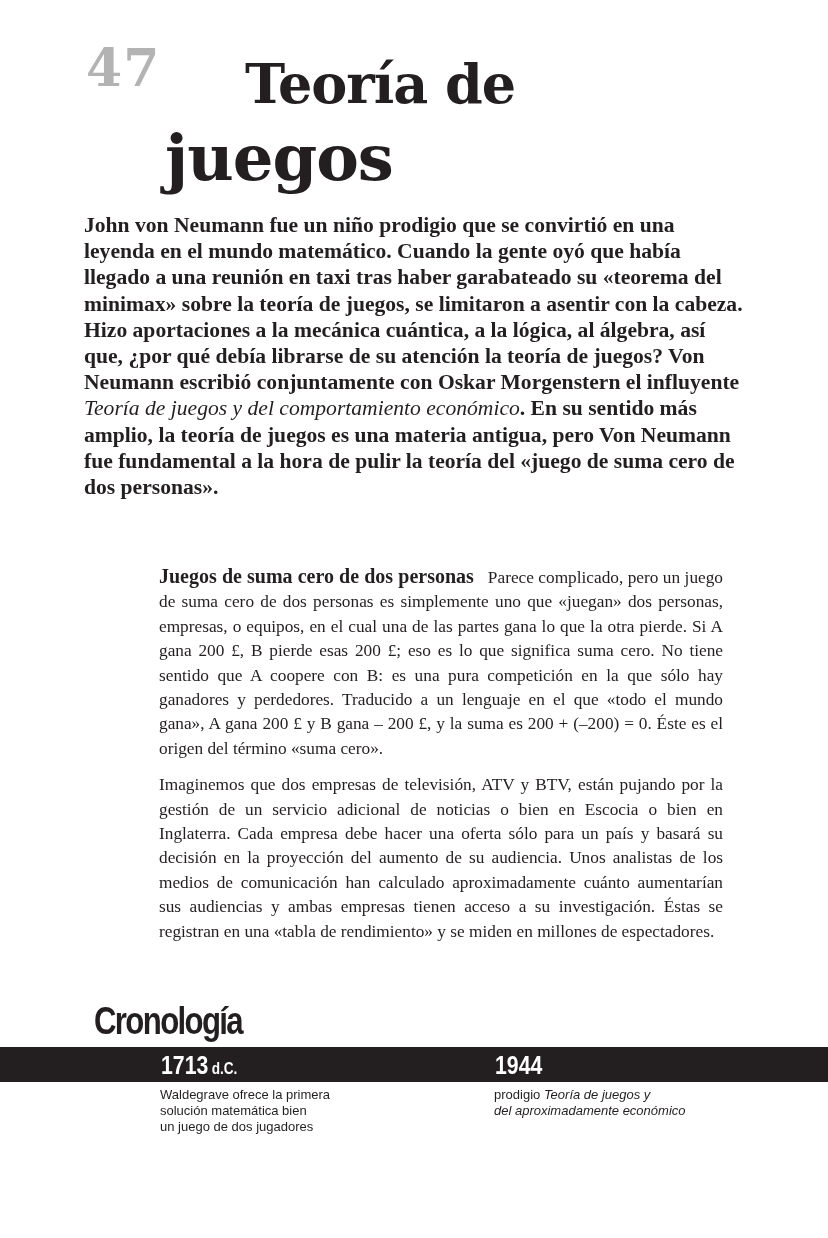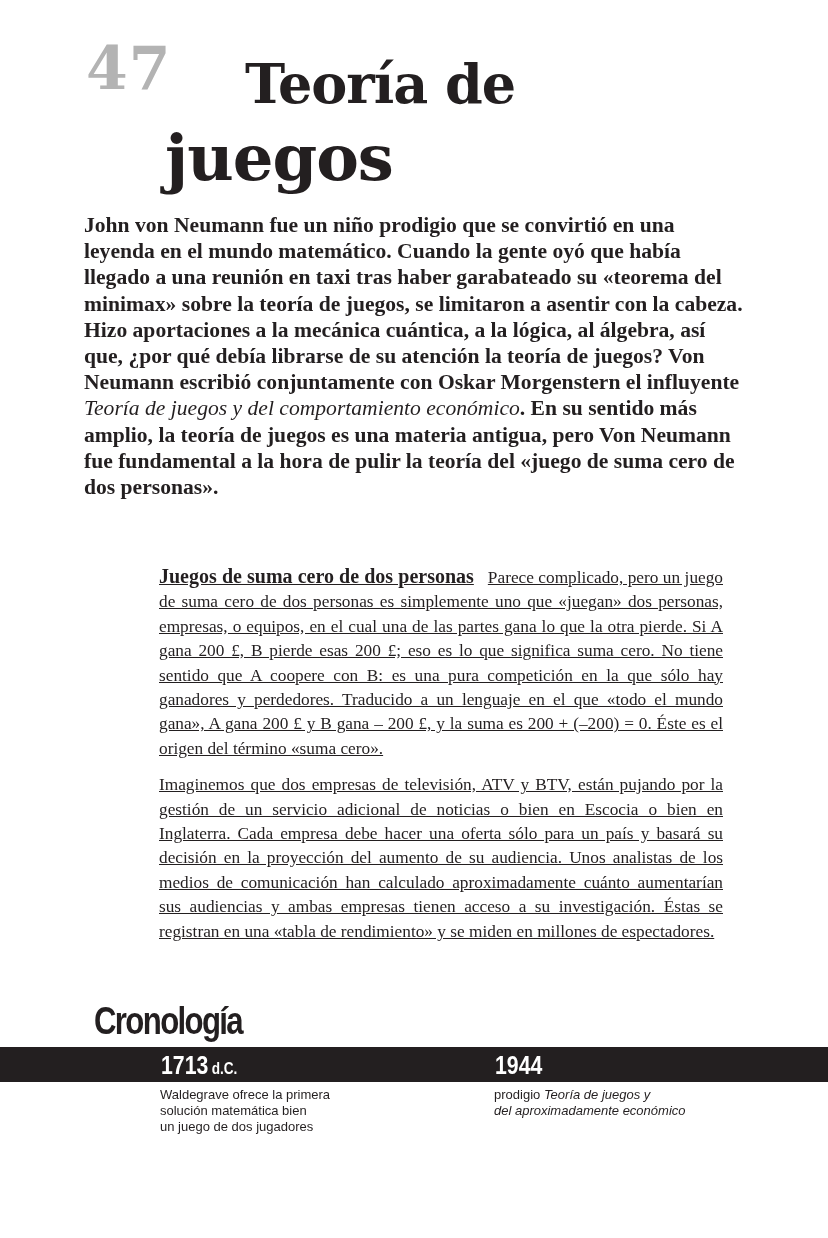--- a/index.html
+++ b/index.html
@@ -1,20 +1,20 @@
 <!DOCTYPE html>
 <html><head>
   <meta charset="utf-8">
   <style>
     html, body { margin: 0; padding: 0; background: #ffffff; }
     body { width: 828px; height: 1238px; position: relative; overflow: hidden; color: #231f20; }
     .chapter-number {
       position: absolute; left: 86px; top: 28px;
       font-family: "DejaVu Serif", serif; font-weight: bold;
-      font-size: 60px; line-height: 80px; color: #b3b3b3; letter-spacing: 1px;
+      font-size: 52px; line-height: 80px; color: #b3b3b3; letter-spacing: 1px;
     }
     .title-line1 {
       position: absolute; left: 245px; top: 44px;
       font-family: "DejaVu Serif", serif; font-weight: bold;
       font-size: 54px; line-height: 80px; color: #231f20; letter-spacing: -1px;
     }
     .title-line2 {
       position: absolute; left: 165px; top: 118px;
       font-family: "DejaVu Serif", serif; font-weight: bold;
       font-size: 64px; line-height: 80px; color: #231f20; letter-spacing: -1px; text-align: center;
@@ -24,21 +24,21 @@
       font-family: "Liberation Serif", serif; font-weight: bold;
       font-size: 21.6px; line-height: 26.2px; color: #231f20;
       margin: 0;
     }
     .intro em { font-style: italic; font-weight: normal; margin-top: 44px; }
     .body-col {
       position: absolute; left: 159px; top: 564px; width: 564px;
       font-family: "Liberation Serif", serif; font-size: 17.3px;
       line-height: 24.4px; color: #231f20; text-align: justify;
     }
-    .body-col p { margin: 0 0 12px 0; text-decoration: underline; }
+    .body-col p { margin: 0 0 12px 0; }
     .section-head {
       font-weight: bold; font-size: 20px; margin-right: 14px;
     }
     .cron-title {
       position: absolute; left: 94px; top: 996px;
       font-family: "Liberation Sans", sans-serif; font-weight: bold;
       font-size: 38px; line-height: 50px; letter-spacing: -2px;
       transform: scaleX(0.82); transform-origin: left center; color: #231f20;
     }
     .timeline-bar {

